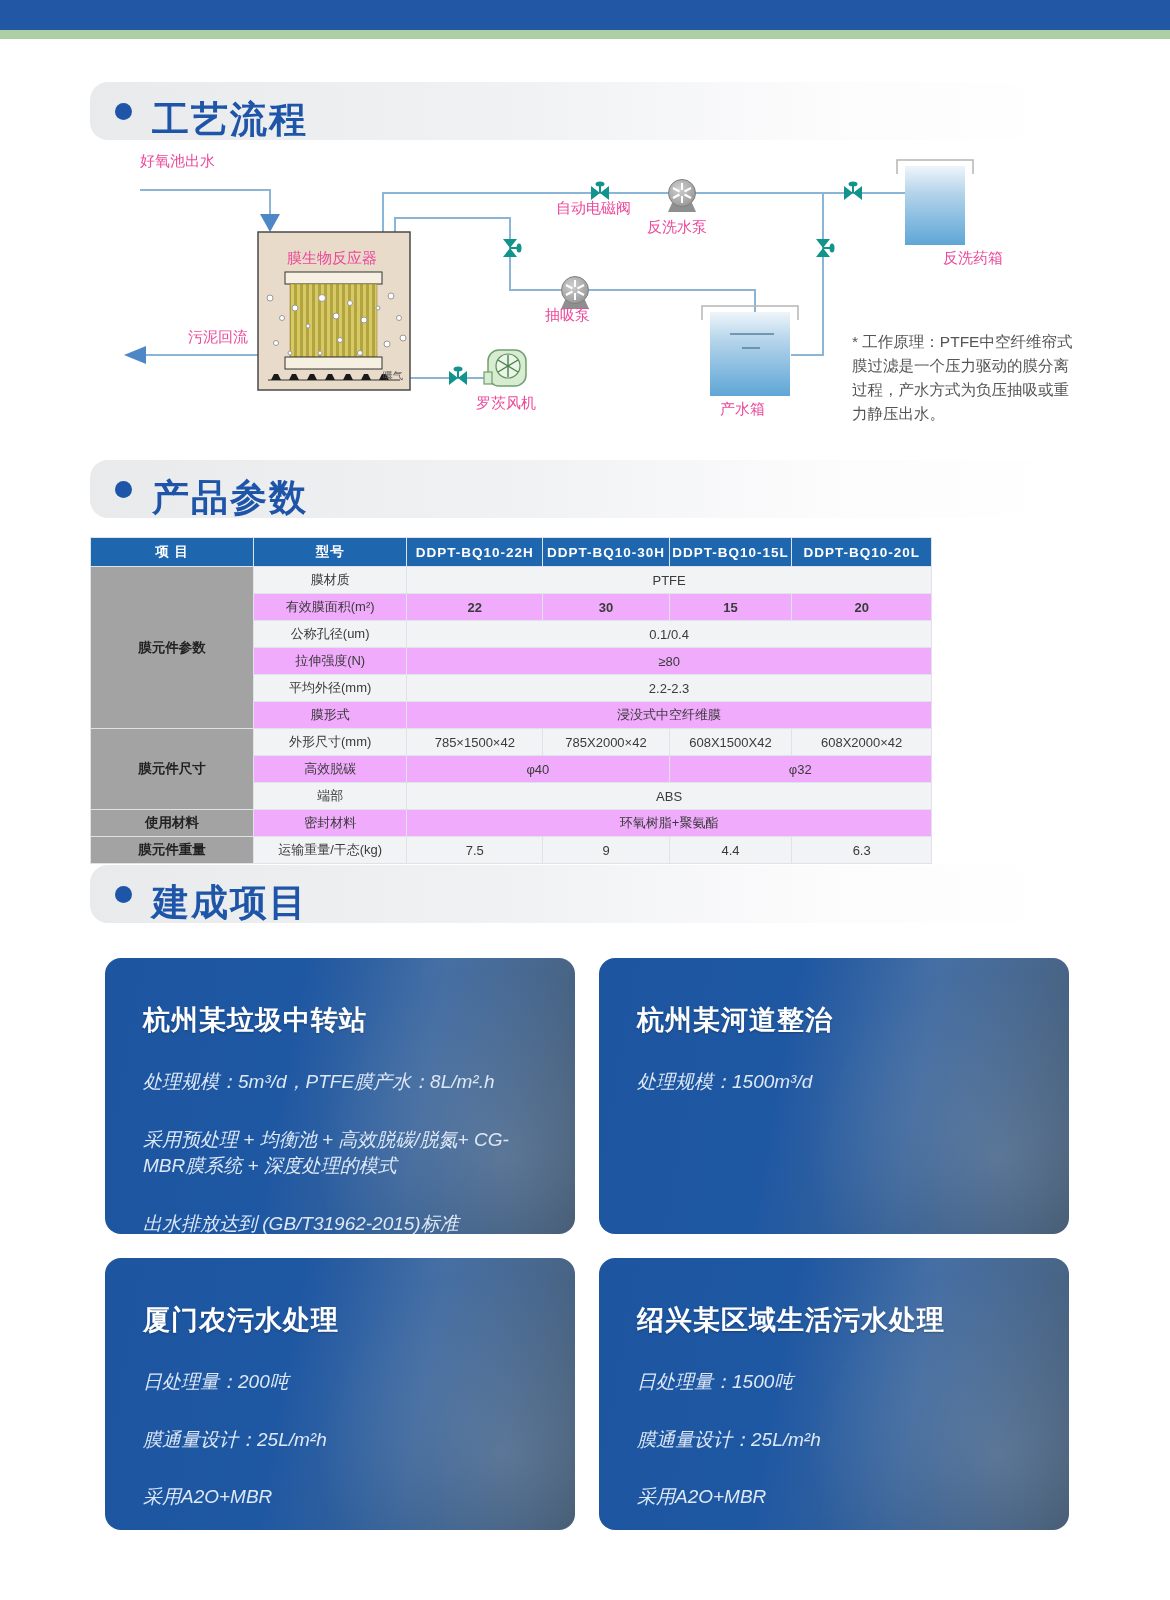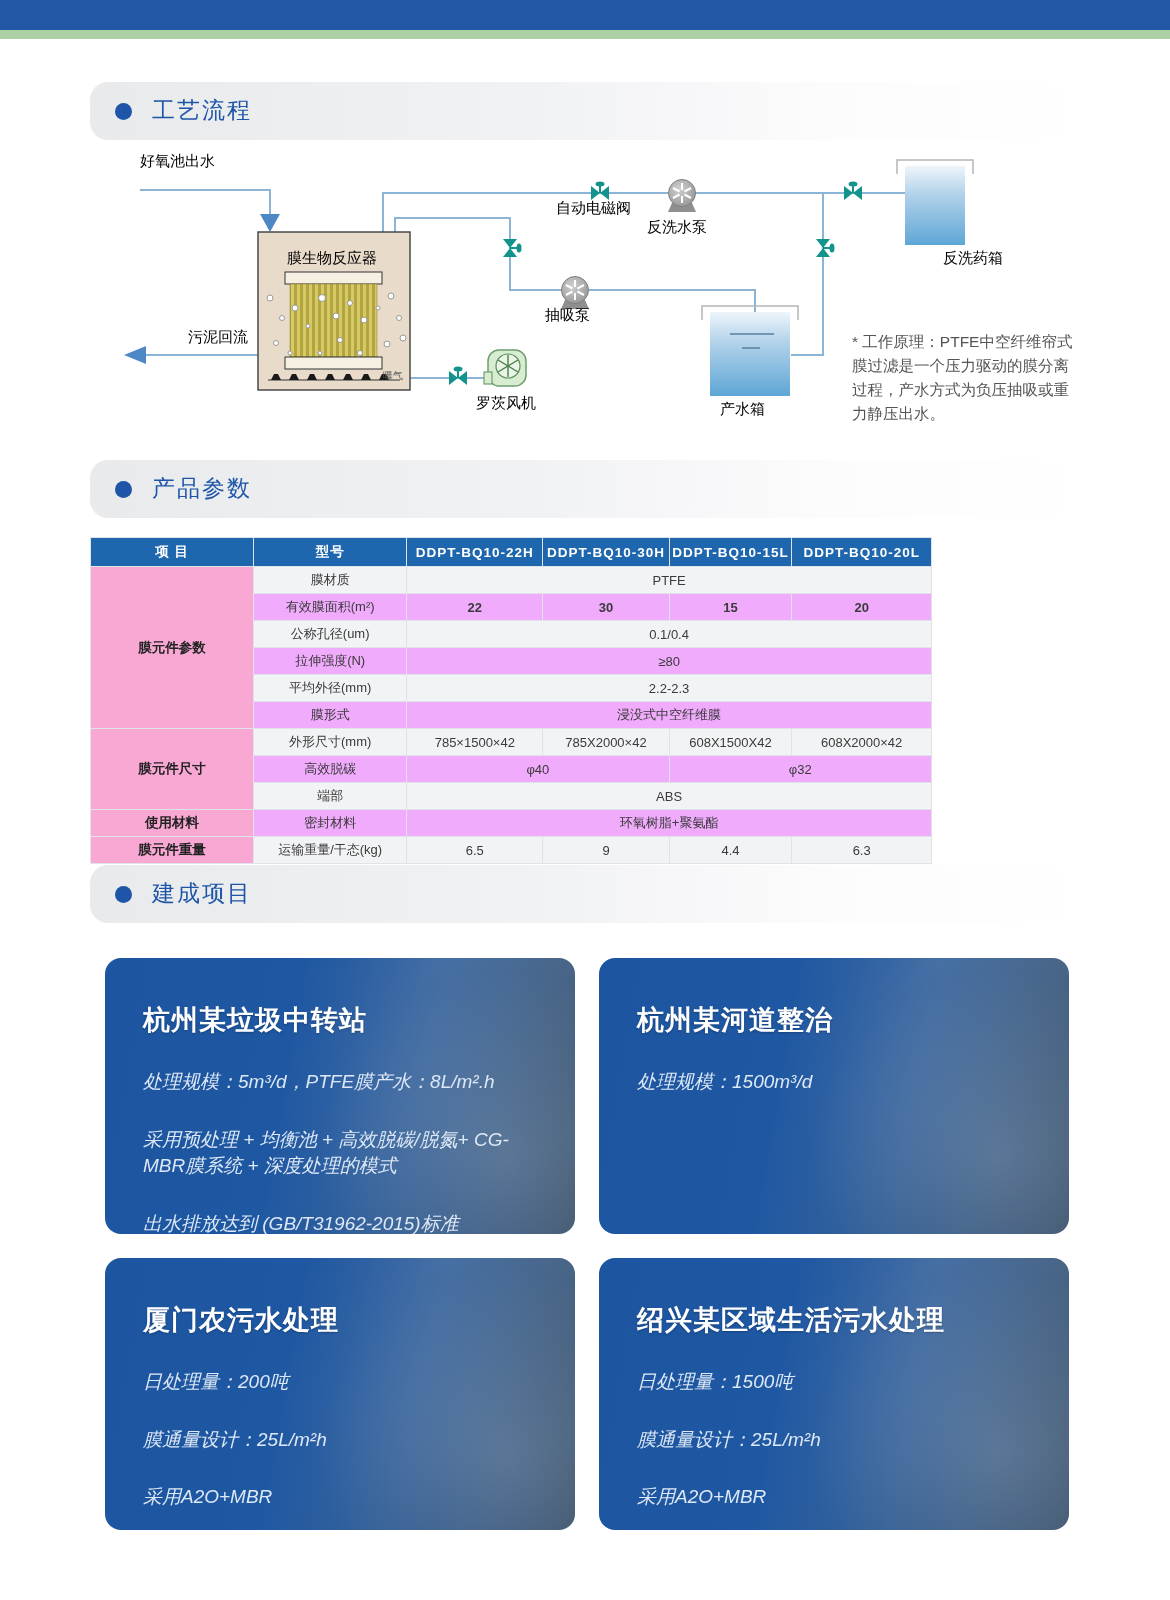--- a/index.html
+++ b/index.html
@@ -7,47 +7,47 @@
   .page { position:relative; width:1170px; height:1600px; background:#ffffff; margin:0 auto; overflow:hidden; }
 
   
   .topbar { position:absolute; left:0; top:0; width:1170px; height:30px; background:#2157a4; }
   .greenbar { position:absolute; left:0; top:30px; width:1170px; height:9px; background:#accfa4; }
 
   
   .section-bar { position:absolute; left:90px; width:990px; height:58px; border-radius:18px;
     background:linear-gradient(to right,#e8eaec 0%,#f1f2f4 45%,#fcfcfd 75%,#ffffff 100%); }
   .section-bar .dot { position:absolute; left:25px; top:21px; width:17px; height:17px; border-radius:50%; background:#1e55a8; }
-  .section-bar .stitle { position:absolute; left:62px; top:13px; font-size:23px; font-weight:normal; color:#1e55a8; letter-spacing:2px; }
+  .section-bar .stitle { position:absolute; left:62px; top:13px; font-size:37px; font-weight:bold; color:#1e55a8; letter-spacing:2px; }
   #bar-process { top:82px; }
   #bar-params  { top:460px; }
   #bar-projects{ top:865px; }
 
   
   .diagram { position:absolute; left:90px; top:148px; width:990px; height:300px; }
   .diagram svg { position:absolute; left:0; top:0; }
-  .dlabel { position:absolute; font-size:15px; color:#000000; white-space:nowrap; }
+  .dlabel { position:absolute; font-size:15px; color:#ec4899; white-space:nowrap; }
   #lbl-feed   { left:50px;  top:4px; }
   #lbl-mbr    { left:197px; top:101px; }
   #lbl-sludge { left:98px;  top:180px; }
   #lbl-solenoid { left:466px; top:51px; }
   #lbl-bwpump { left:557px; top:70px; }
   #lbl-supump { left:455px; top:158px; }
   #lbl-ptank  { left:630px; top:252px; }
   #lbl-bwtank { left:810px; top:101px;margin-left:43px; }
   #lbl-blower { left:386px; top:246px; }
   #lbl-aer    { left:293px; top:221px; font-size:10px; color:#555; }
   #note { position:absolute; left:762px; top:182px; width:232px; font-size:15.5px; line-height:1.55; color:#555; }
 
   
   .ptable { position:absolute; left:90px; top:537px; width:842px; border-collapse:collapse; table-layout:fixed; }
   .ptable th, .ptable td { border:1px solid #dfe3e7; text-align:center; vertical-align:middle; }
   .ptable thead th { background:#1e66ae; color:#ffffff; font-size:13.5px; font-weight:bold; height:29px; letter-spacing:1px; }
   .ptable td { height:22px; font-size:13px; color:#3a3a3a; padding:4px 2px; }
-  .ptable td.group { background:#f9a8d4; font-weight:bold; color:#222; font-size:13.5px; }
+  .ptable td.group { background:#a3a3a3; font-weight:bold; color:#222; font-size:13.5px; }
   .ptable tr.odd td.strip { background:#f2f3f5; }
   .ptable tr.even td.strip { background:#f0abfc; }
   .ptable td.bold { font-weight:bold; }
 
   
   .cards { position:absolute; left:105px; top:958px; width:960px; height:464px;
     display:grid; grid-template-columns:470px 470px; grid-template-rows:276px 272px; column-gap:20px; row-gap:14px;gap:24px; }
   .card { position:relative; border-radius:16px; overflow:hidden; color:#fff;
     background:
       radial-gradient(circle at 85% 72%, rgba(225,233,242,0.20) 0%, rgba(225,233,242,0) 42%),
@@ -277,21 +277,21 @@
         <td class="strip" colspan="4">ABS</td>
       </tr>
       <tr class="even">
         <td class="group">使用材料</td>
         <td class="strip">密封材料</td>
         <td class="strip" colspan="4">环氧树脂+聚氨酯</td>
       </tr>
       <tr class="odd">
         <td class="group">膜元件重量</td>
         <td class="strip">运输重量/干态(kg)</td>
-        <td class="strip">6.5</td>
+        <td class="strip">7.5</td>
         <td class="strip">9</td>
         <td class="strip">4.4</td>
         <td class="strip">6.3</td>
       </tr>
     </tbody>
   </table>
 
   <div class="section-bar" id="bar-projects">
     <span class="dot"></span>
     <span class="stitle">建成项目</span>

